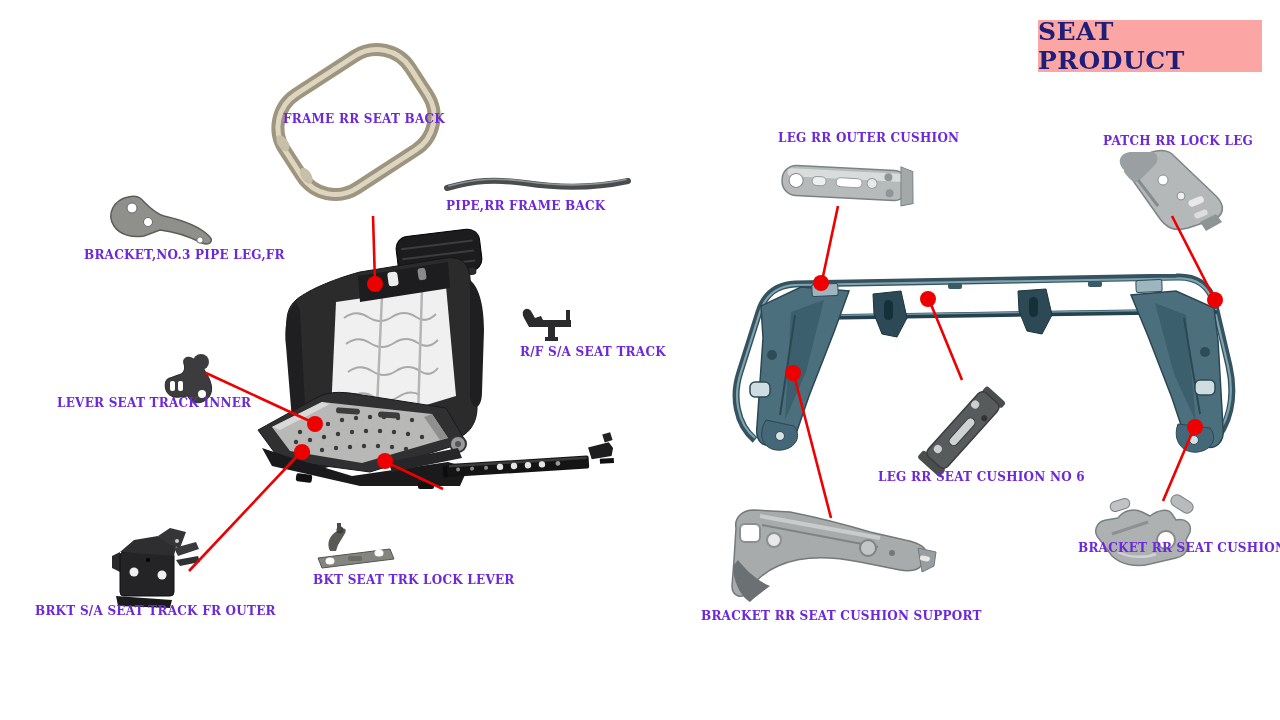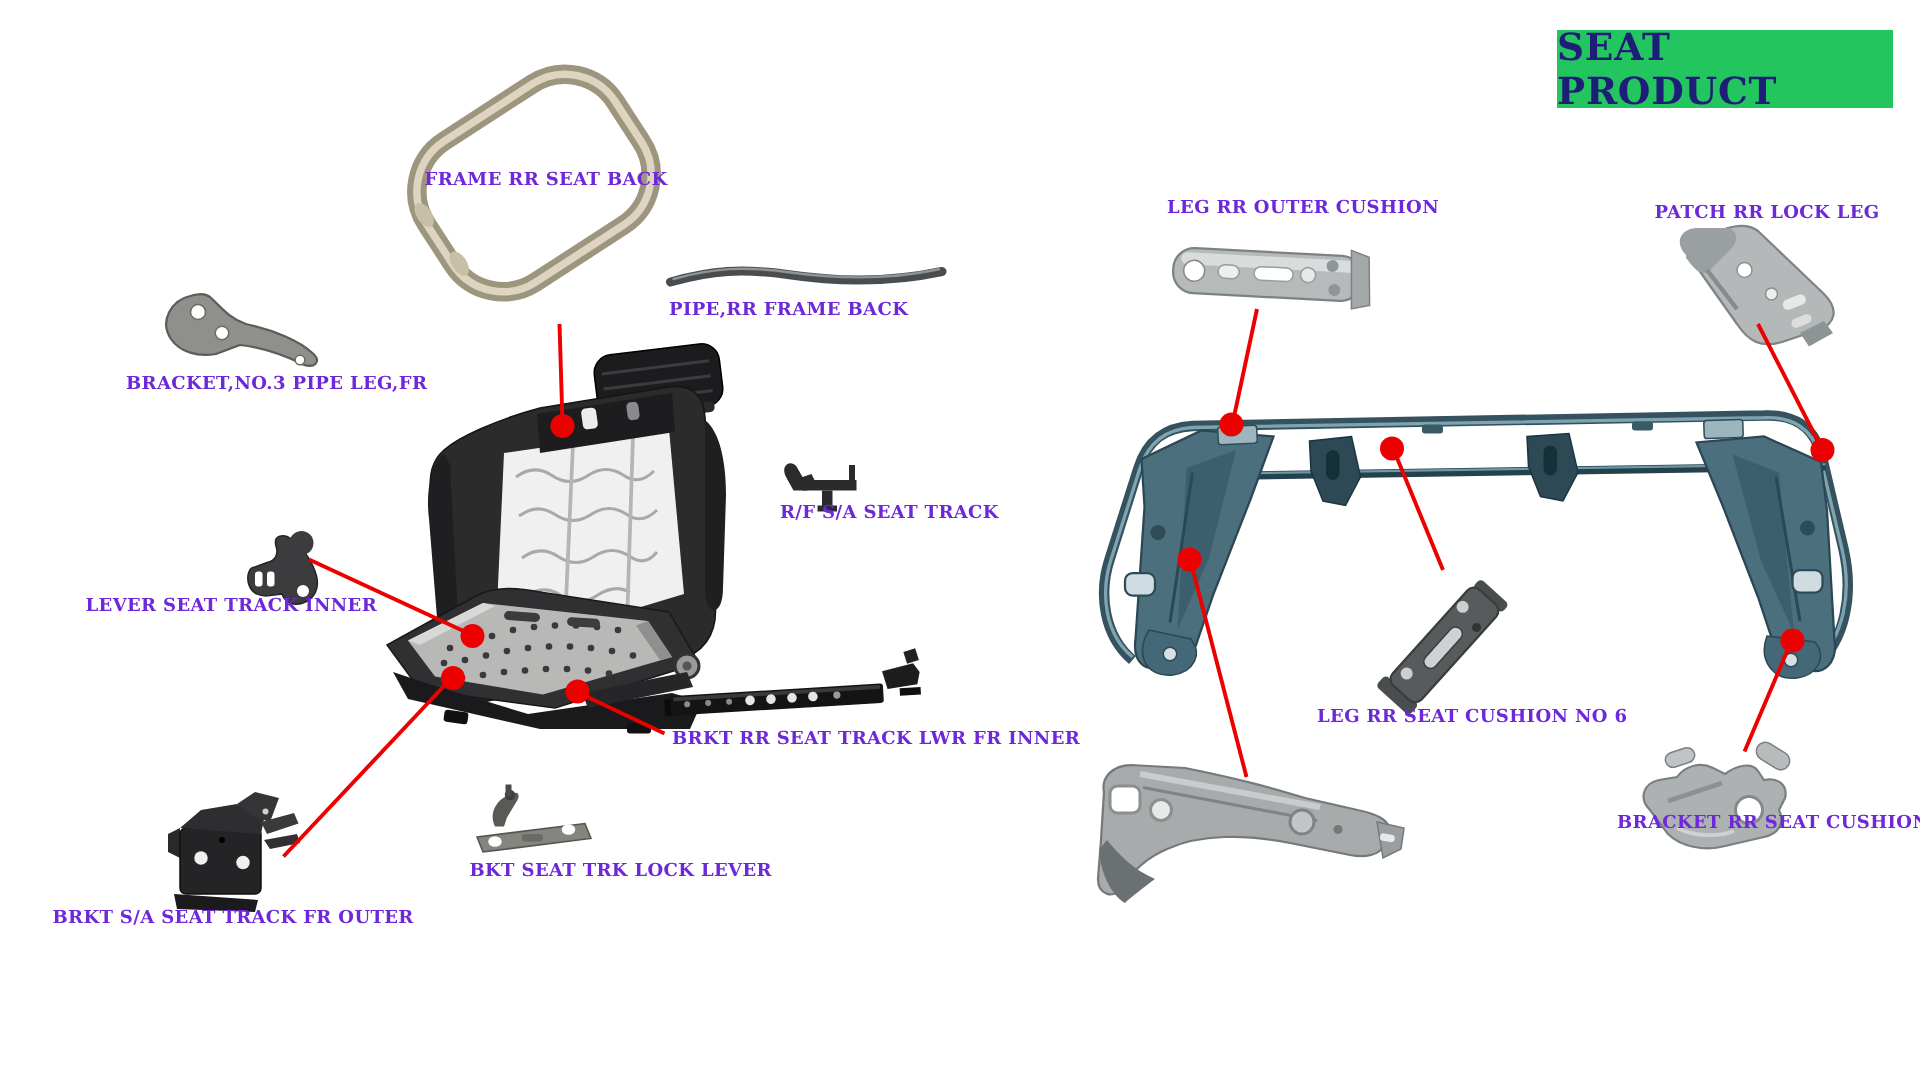--- a/index.html
+++ b/index.html
@@ -2,21 +2,21 @@
 <html><head>
 <meta charset="utf-8">
 <style>
   html,body{margin:0;padding:0;background:#ffffff;}
   .page{position:relative;width:1280px;height:720px;background:#fff;overflow:hidden;
         font-family:"DejaVu Serif","Liberation Serif",serif;}
   .stage{position:absolute;left:0;top:0;width:1280px;height:720px;}
   .lbl{position:absolute;font-weight:700;font-size:12px;letter-spacing:.25px;
        color:#6d28d9;white-space:nowrap;font-family:"DejaVu Serif","Liberation Serif",serif;}
   .title-banner{position:absolute;left:1038px;top:20px;width:224px;height:52px;
-       background:#22c55e;color:#1e1e78;display:flex;align-items:center;justify-content:center;
+       background:#fca5a5;color:#1e1e78;display:flex;align-items:center;justify-content:center;
        font-weight:700;font-size:25px;letter-spacing:.5px;
        font-family:"DejaVu Serif","Liberation Serif",serif;}
 </style>
 </head>
 <body>
 
 <div class="page">
 
   <svg class="stage" viewBox="0 0 1280 720">
 
@@ -282,22 +282,22 @@
       <circle cx="1195" cy="427" r="8"></circle>
     </g>
   </svg>
 
   <div class="title-banner">SEAT PRODUCT</div>
 
   <div class="lbl" style="left:283px;top:112px">FRAME RR SEAT BACK</div>
   <div class="lbl" style="left:446px;top:199px">PIPE,RR FRAME BACK</div>
   <div class="lbl" style="left:84px;top:248px">BRACKET,NO.3 PIPE LEG,FR</div>
   <div class="lbl" style="left:57px;top:396px">LEVER SEAT TRACK INNER</div>
-  <div class="lbl" style="left:520px;top:334px">R/F S/A SEAT TRACK</div>
-  <div class="lbl" style="left:448px;top:485px">BRKT RR SEAT TRACK LWR FR INNER</div>
+  <div class="lbl" style="left:520px;top:345px">R/F S/A SEAT TRACK</div>
   <div class="lbl" style="left:313px;top:573px">BKT SEAT TRK LOCK LEVER</div>
   <div class="lbl" style="left:35px;top:604px">BRKT S/A SEAT TRACK FR OUTER</div>
   <div class="lbl" style="left:778px;top:131px">LEG RR OUTER CUSHION</div>
   <div class="lbl" style="left:1103px;top:134px">PATCH RR LOCK LEG</div>
   <div class="lbl" style="left:878px;top:470px">LEG RR SEAT CUSHION NO 6</div>
   <div class="lbl" style="left:1078px;top:541px">BRACKET RR SEAT CUSHION</div>
+  <div class="lbl" style="left:701px;top:609px">BRACKET RR SEAT CUSHION SUPPORT</div>
 
 </div>
 
 </body></html>

